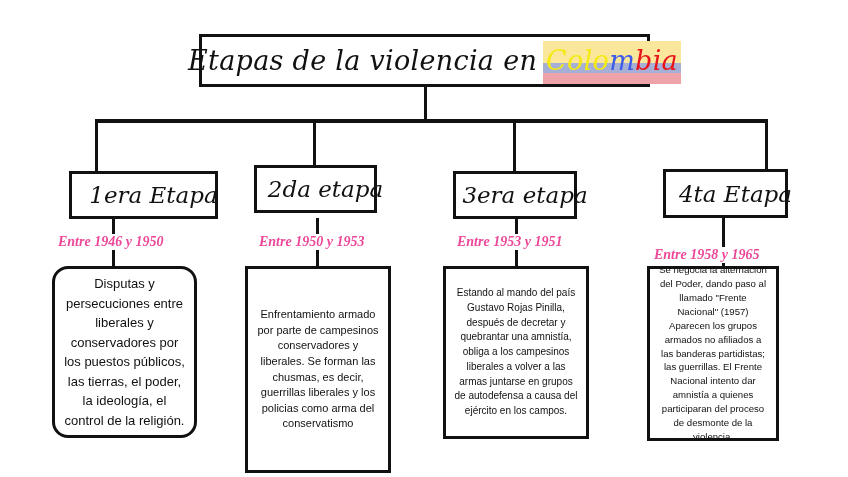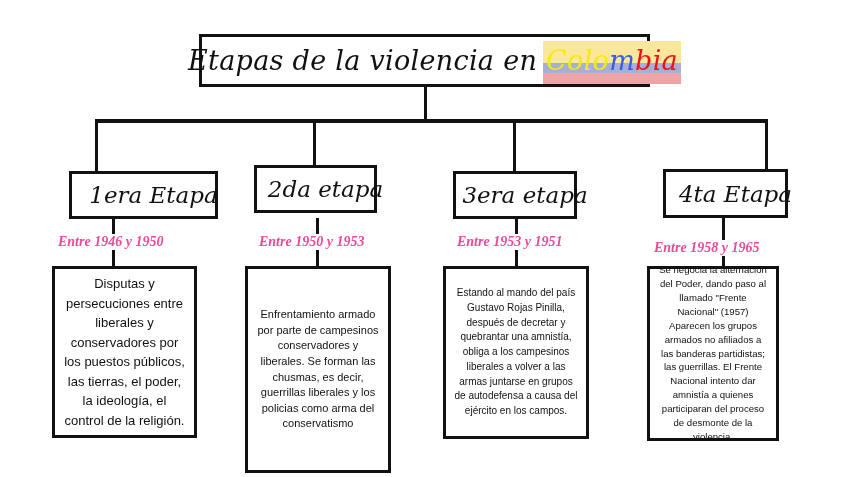--- a/index.html
+++ b/index.html
@@ -76,23 +76,23 @@
 <div class="abs stage-box" style="left:453px; top:171px; width:124px; height:48px;">
   <span class="stage-text">3era etapa</span>
 </div>
 <div class="abs stage-box" style="left:663px; top:169px; width:125px; height:49px;">
   <span class="stage-text">4ta Etapa</span>
 </div>
 
 <div class="abs date-label" style="left:56px; top:234px;">Entre 1946 y 1950</div>
 <div class="abs date-label" style="left:257px; top:234px;">Entre 1950 y 1953</div>
 <div class="abs date-label" style="left:455px; top:234px;">Entre 1953 y 1951</div>
-<div class="abs date-label" style="left:652px; top:240px;">Entre 1958 y 1965</div>
+<div class="abs date-label" style="left:652px; top:247px;">Entre 1958 y 1965</div>
 
-<div class="abs content-box" style="left:52px; top:266px; width:145px; height:172px;">
+<div class="abs content-box" style="left:52px; top:266px; width:145px; height:172px;border-radius:16px;">
   <span class="content-text" style="font-size:13px; line-height:1.5;">Disputas y persecuciones entre liberales y conservadores por los puestos públicos, las tierras, el poder, la ideología, el control de la religión.</span>
 </div>
 <div class="abs content-box" style="left:245px; top:266px; width:146px; height:207px;">
   <span class="content-text" style="font-size:11px; line-height:1.42;">Enfrentamiento armado por parte de campesinos conservadores y liberales. Se forman las chusmas, es decir, guerrillas liberales y los policias como arma del conservatismo</span>
 </div>
 <div class="abs content-box" style="left:443px; top:266px; width:146px; height:173px;">
   <span class="content-text" style="font-size:10px; line-height:1.48;">Estando al mando del país Gustavo Rojas Pinilla, después de decretar y quebrantar una amnistía, obliga a los campesinos liberales a volver a las armas juntarse en grupos de autodefensa a causa del ejército en los campos.</span>
 </div>
 <div class="abs content-box" style="left:647px; top:266px; width:132px; height:175px;">
   <span class="content-text" style="font-size:9.6px; line-height:1.45;">Se negocia la alternación del Poder, dando paso al llamado "Frente Nacional" (1957) Aparecen los grupos armados no afiliados a las banderas partidistas; las guerrillas. El Frente Nacional intento dar amnistía a quienes participaran del proceso de desmonte de la violencia.</span>

